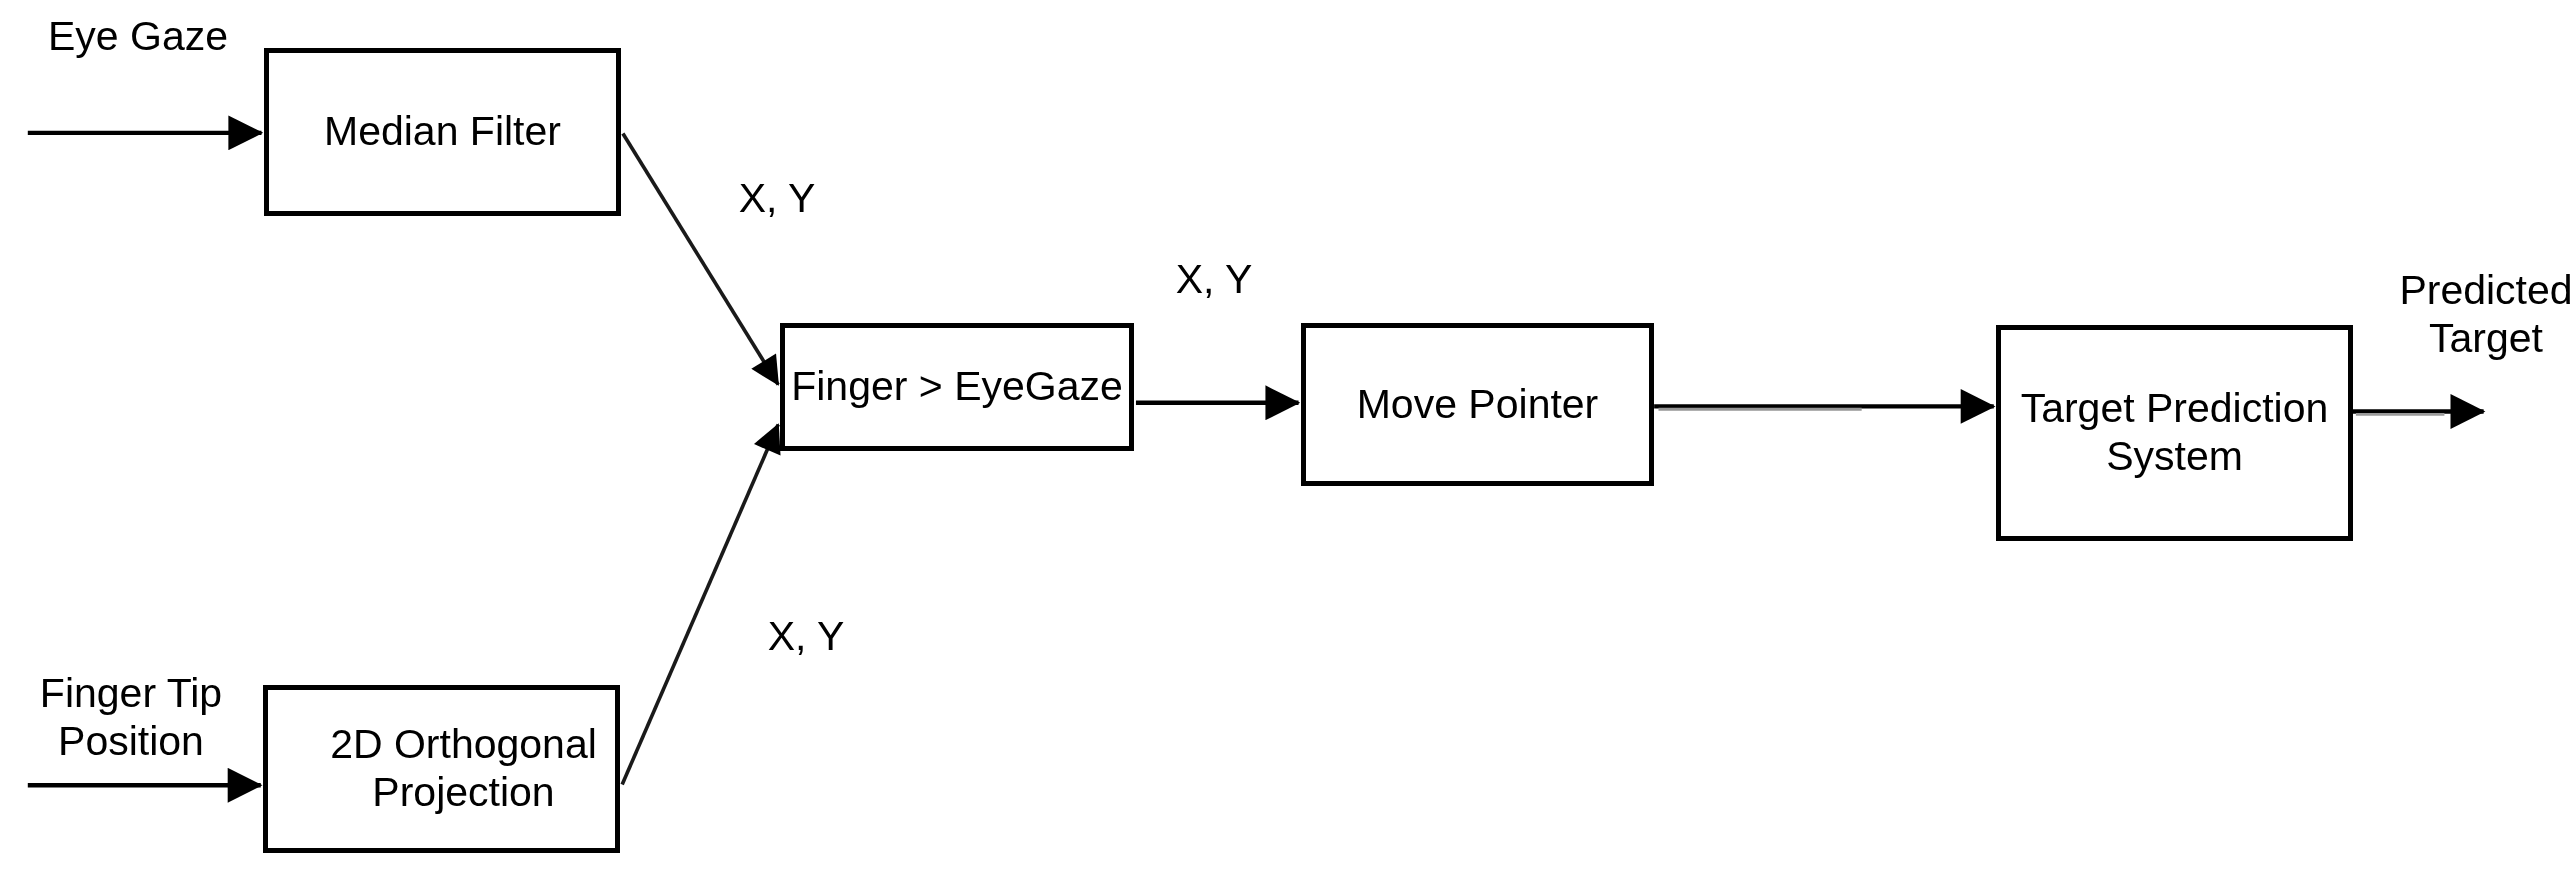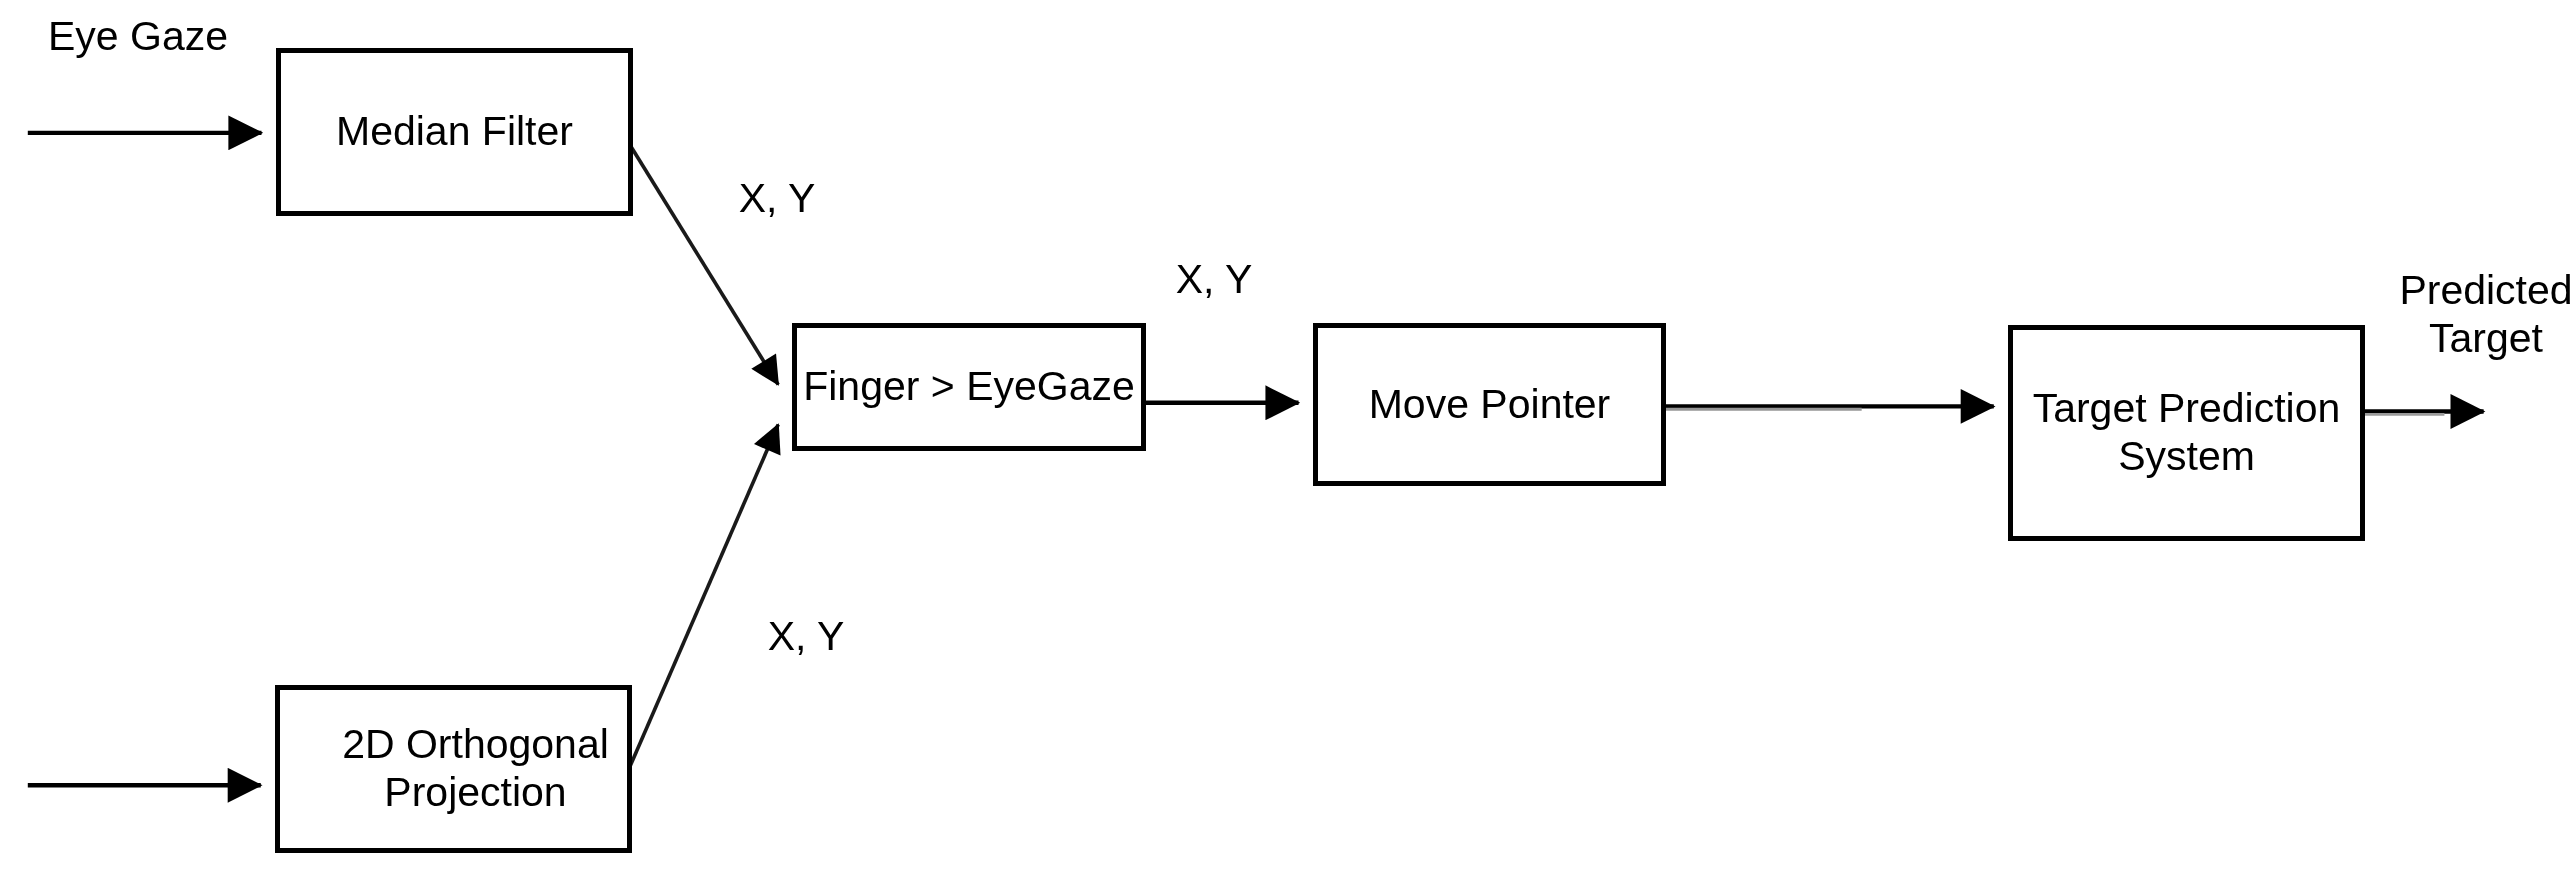--- a/index.html
+++ b/index.html
@@ -28,21 +28,20 @@
     box-sizing: border-box;
     border: 5.1px solid #000000;
     background: #ffffff;
     display: flex;
     align-items: center;
     justify-content: center;
     text-align: center;
     font-size: 41px;
     line-height: 1.16;
     white-space: pre-line;
-    margin-left: 12px;
   }
   .free-label {
     position: absolute;
     text-align: center;
     font-size: 41px;
     line-height: 1.18;
     white-space: pre-line;
   }
   
   #node-median        { left: 264px;  top: 48px;  width: 357px; height: 168px; }
@@ -95,20 +94,22 @@
 
   <div class="node" id="node-finger">Finger &gt; EyeGaze</div>
 
   <div class="node" id="node-move">Move Pointer</div>
 
   <div class="node" id="node-target">Target Prediction
 System</div>
 
   <div class="free-label" id="label-eye-gaze">Eye Gaze</div>
 
+  <div class="free-label" id="label-finger-tip">Finger Tip
+Position</div>
 
   <div class="free-label" id="label-predicted">Predicted
 Target</div>
 
   <div class="free-label" id="label-xy-top">X, Y</div>
 
   <div class="free-label" id="label-xy-bottom">X, Y</div>
 
   <div class="free-label" id="label-xy-mid">X, Y</div>
 

